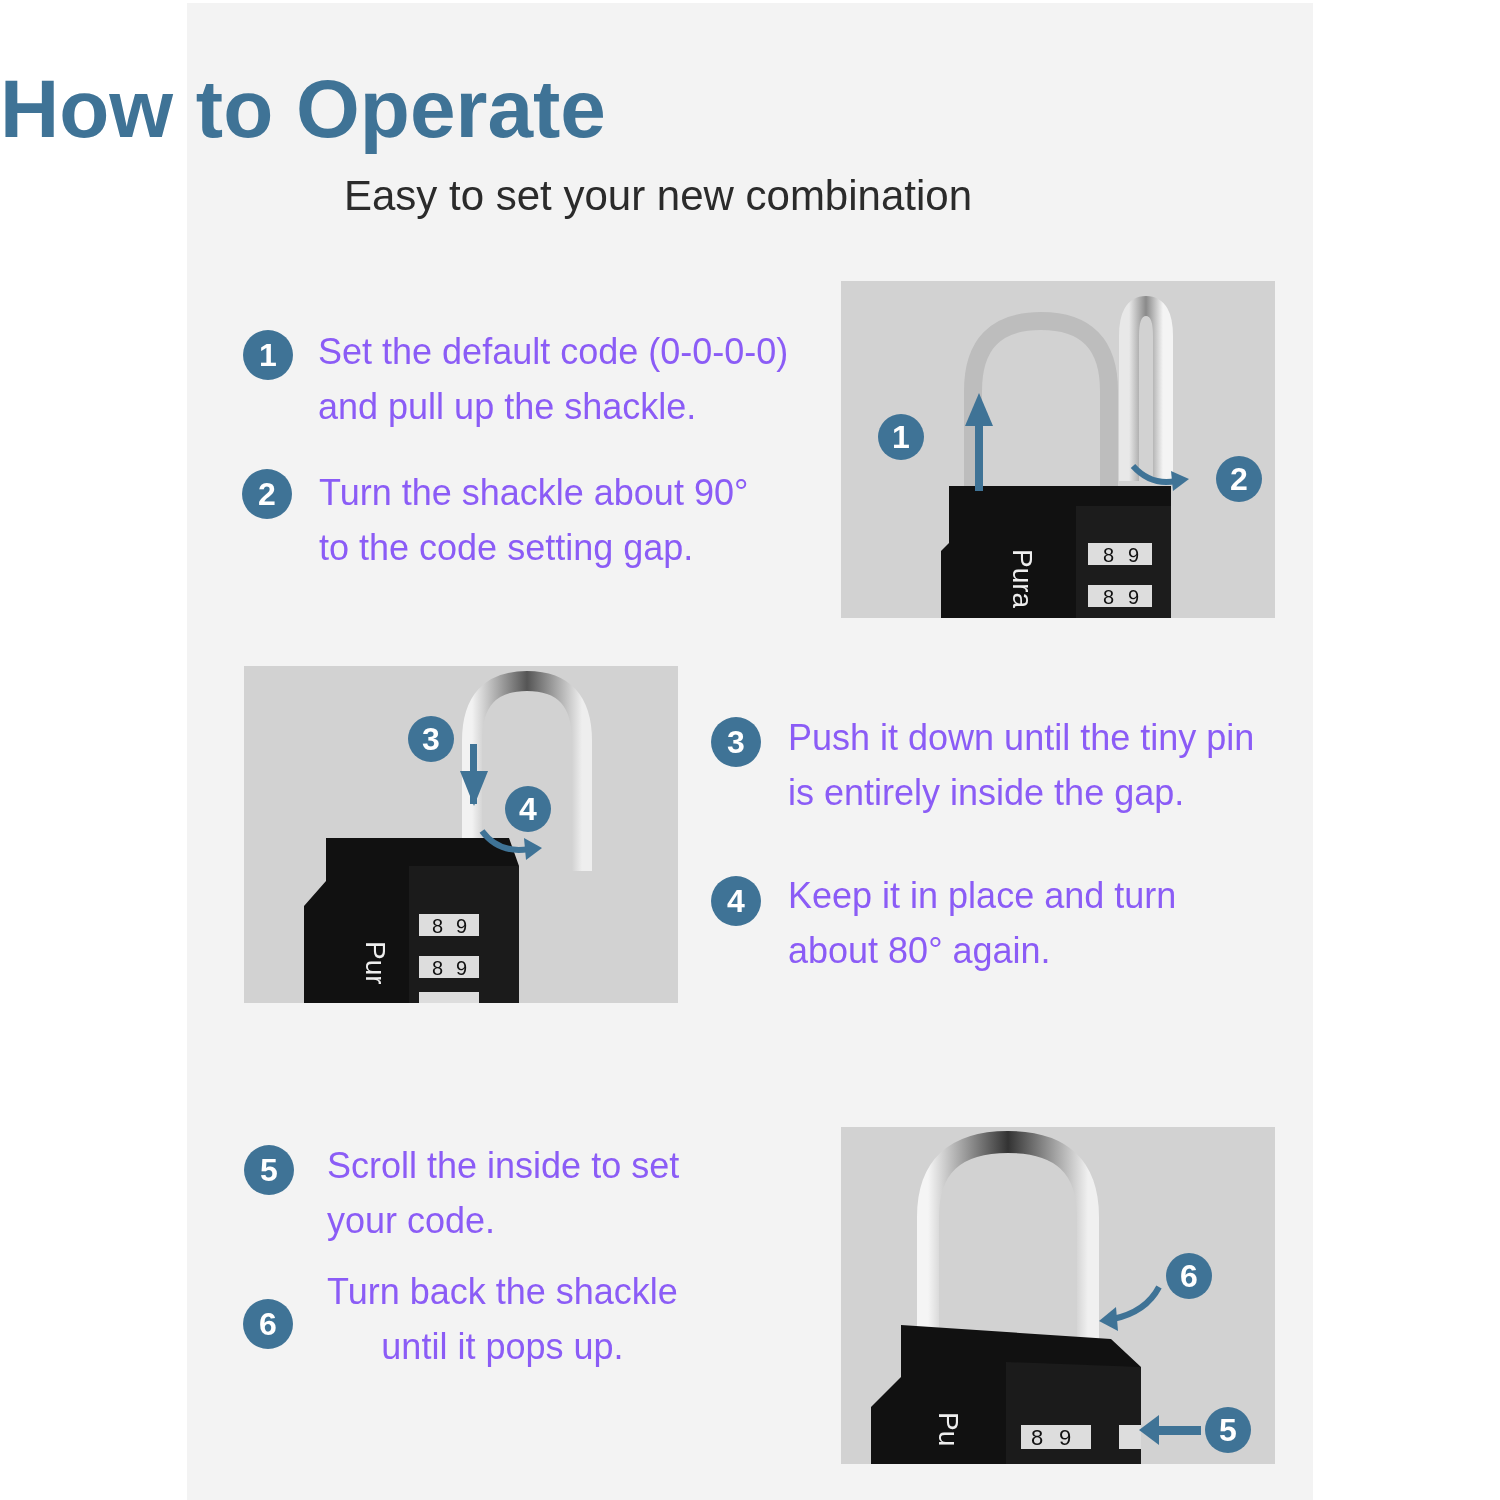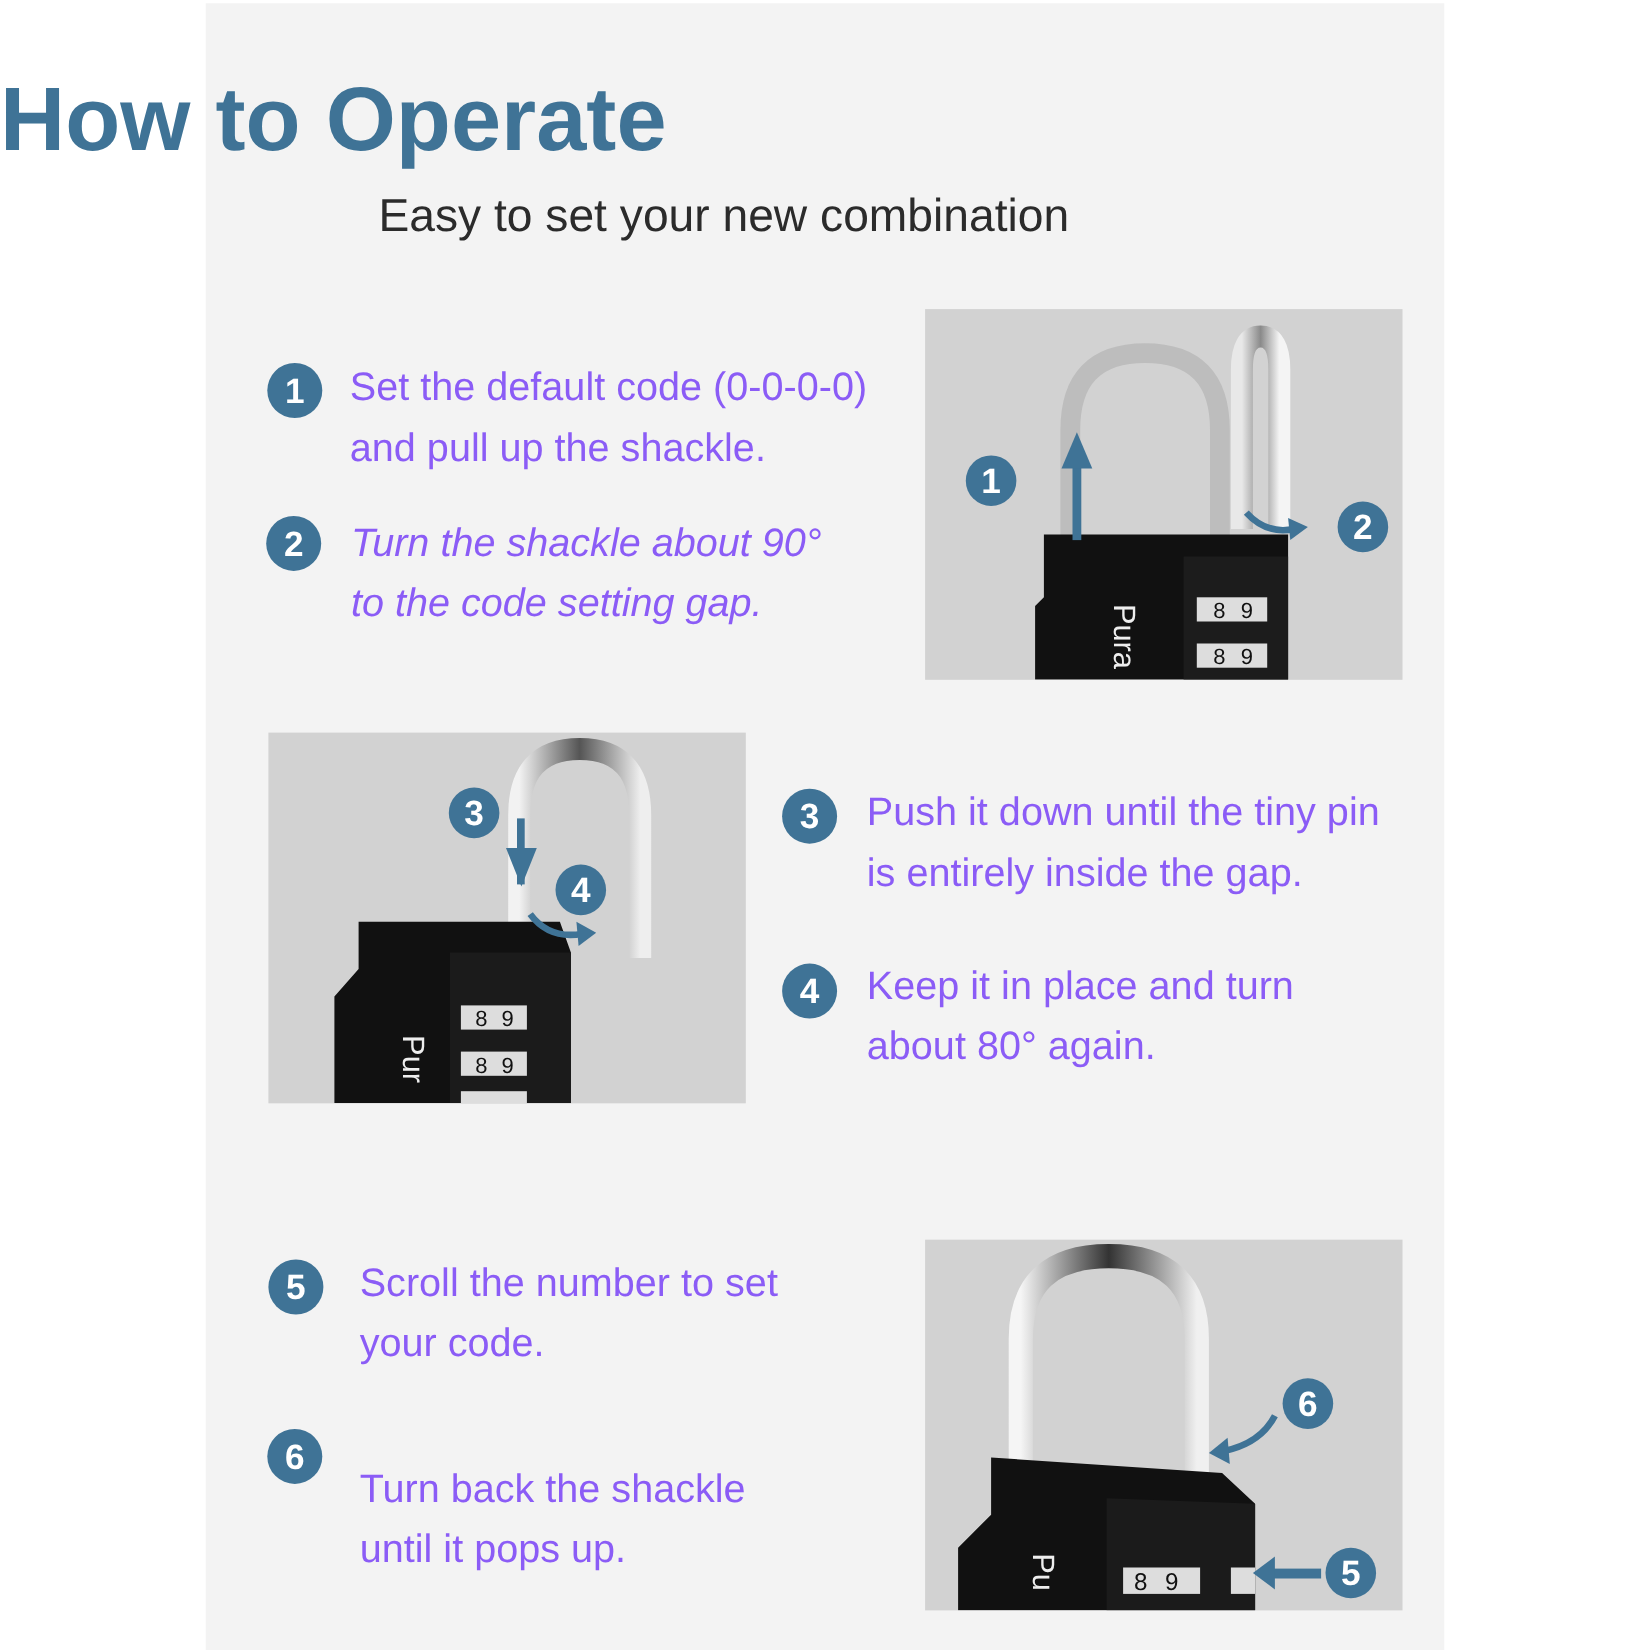--- a/index.html
+++ b/index.html
@@ -21,45 +21,45 @@
 <div class="title">How to Operate</div>
 <div class="subtitle">Easy to set your new combination</div>
 
 <div class="badge" style="left:243px;top:330px;">1</div>
 <div class="stext" style="left:318px;top:324px;">
   <div>Set the default code (0-0-0-0)</div>
   <div>and pull up the shackle.</div>
 </div>
 
 <div class="badge" style="left:242px;top:469px;">2</div>
-<div class="stext" style="left:319px;top:465px;font-style:italic;">
+<div class="stext" style="left:319px;top:465px;">
   <div>Turn the shackle about 90°</div>
   <div>to the code setting gap.</div>
 </div>
 
 <div class="badge" style="left:711px;top:717px;">3</div>
 <div class="stext" style="left:788px;top:710px;">
   <div>Push it down until the tiny pin</div>
   <div>is entirely inside the gap.</div>
 </div>
 
 <div class="badge" style="left:711px;top:876px;">4</div>
 <div class="stext" style="left:788px;top:868px;">
   <div>Keep it in place and turn</div>
   <div>about 80° again.</div>
 </div>
 
 <div class="badge" style="left:244px;top:1145px;">5</div>
 <div class="stext" style="left:327px;top:1138px;">
-  <div>Scroll the number to set</div>
+  <div>Scroll the inside to set</div>
   <div>your code.</div>
 </div>
 
 <div class="badge" style="left:243px;top:1299px;">6</div>
-<div class="stext" style="left:327px;top:1325px;">
+<div class="stext" style="left:327px;top:1264px;text-align:center;">
   <div>Turn back the shackle</div>
   <div>until it pops up.</div>
 </div>
 
 <div class="photo" style="left:841px;top:281px;width:434px;height:337px;">
   <svg width="434" height="337" viewBox="0 0 434 337">
     <defs>
       <linearGradient id="steel1" x1="0" x2="1">
         <stop offset="0" stop-color="#e8e8e8"></stop>
           <stop offset="0.5" stop-color="#8a8a8a"></stop>

